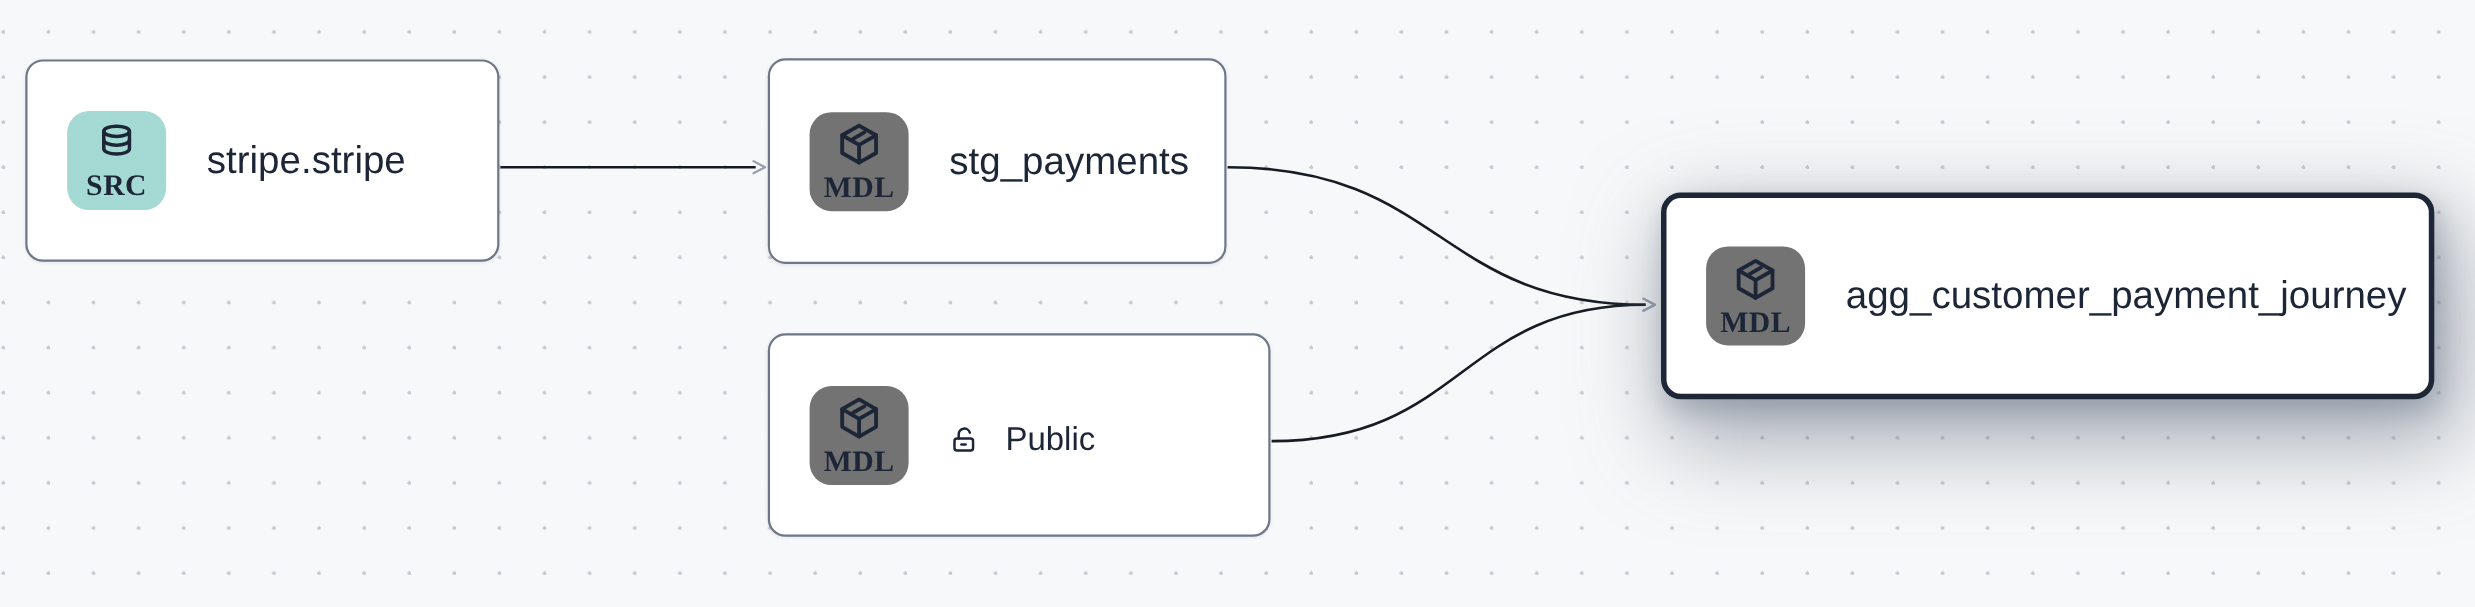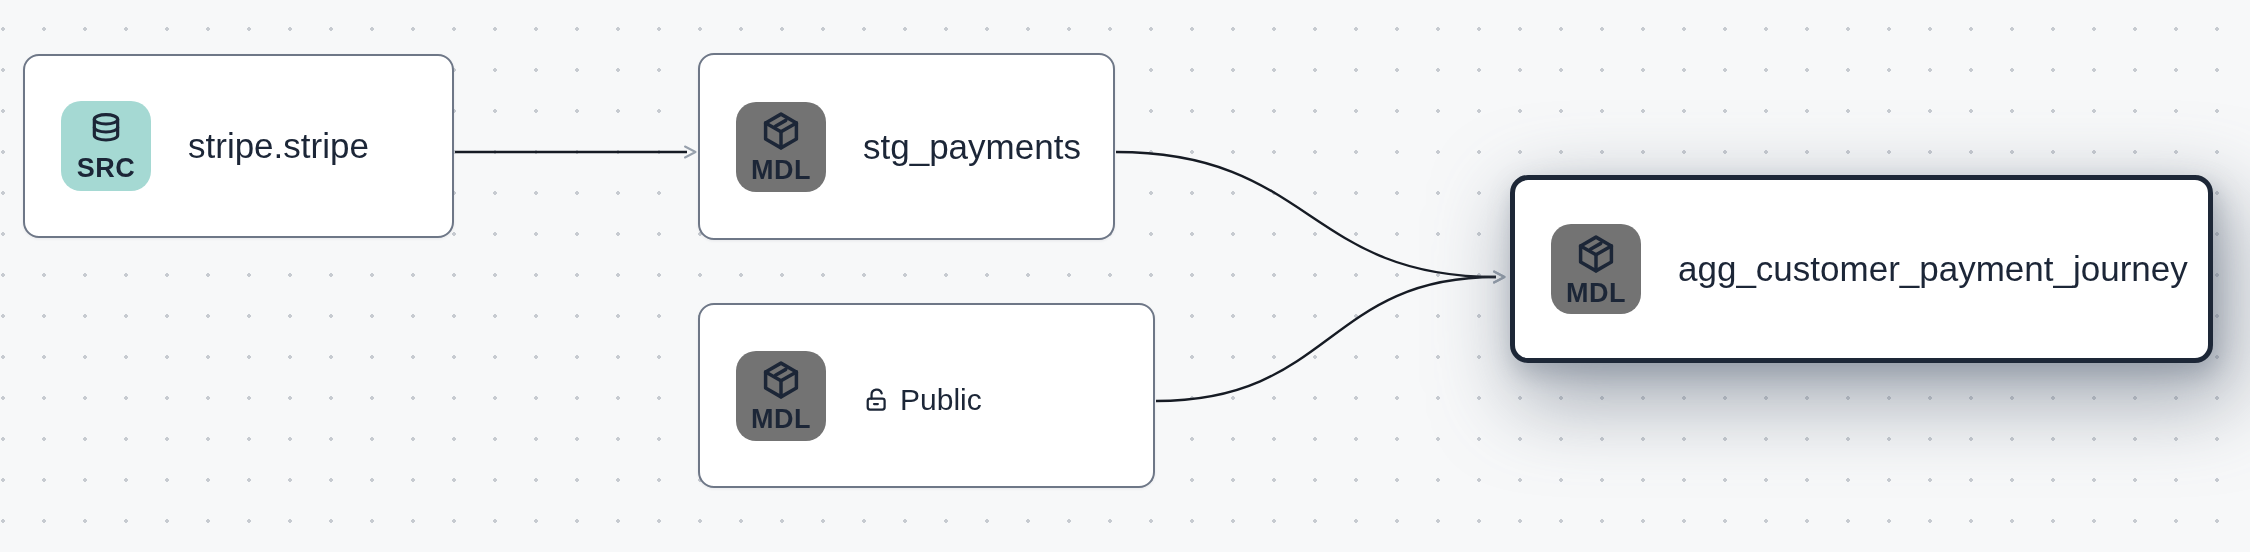--- a/index.html
+++ b/index.html
@@ -51,20 +51,21 @@
   }
   .badge {
     width: 90px;
     height: 90px;
     border-radius: 20px;
     flex: none;
     display: flex;
     flex-direction: column;
     align-items: center;
     justify-content: center;
+    font-family: Liberation Serif, serif;
   }
   .badge.src { background: #a5d9d3; }
   .badge.mdl { background: #737373; }
   .badge svg { display: block; }
   .badge-label {
     font-size: 27px;
     font-weight: 600;
     letter-spacing: 0.5px;
     color: #1c2637;
     line-height: 1;
@@ -78,21 +79,21 @@
   .title {
     font-size: 35px;
     font-weight: 500;
     color: #1c2637;
     white-space: nowrap;
     line-height: 1.2;
   }
   .subtitle {
     display: flex;
     align-items: center;
-    gap: 10px;
+    gap: 24px;
     margin-top: 9px;
     font-size: 30px;
     font-weight: 400;
     color: #1c2637;
     line-height: 1;
   }
   .subtitle svg { display: block; flex: none; }
 </style>
 </head>
 <body>

